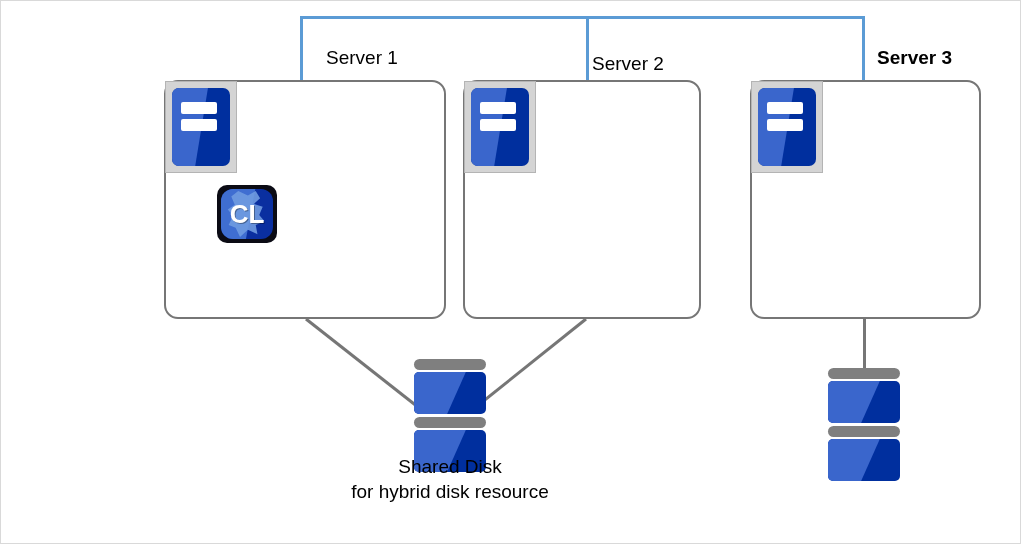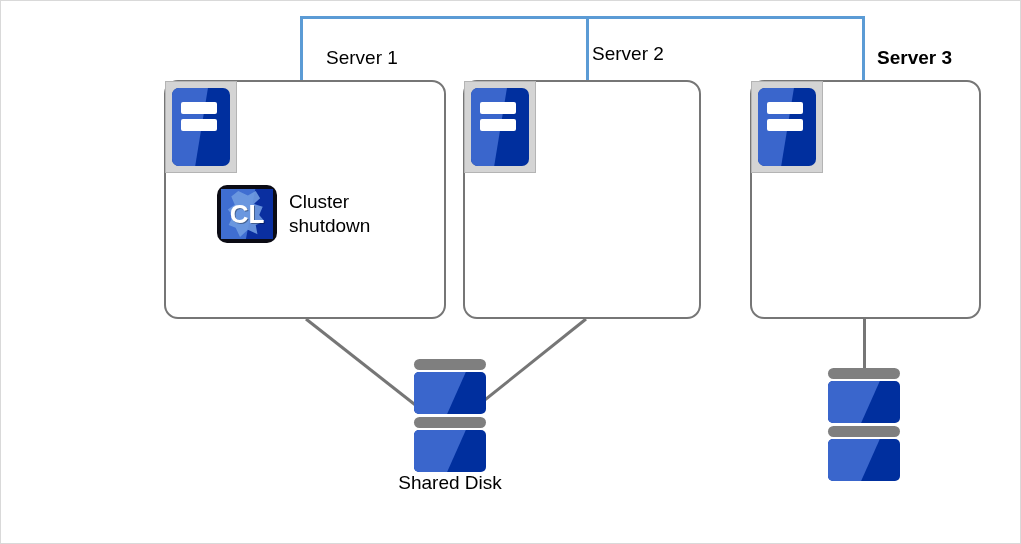--- a/index.html
+++ b/index.html
@@ -94,21 +94,21 @@
     border-radius: 10px;
     background: #0b0b14;
     padding: 4px;
     box-sizing: border-box;
     flex: 0 0 auto;
   }
   .cl-icon .inner {
     position: relative;
     width: 100%;
     height: 100%;
-    border-radius: 0;
+    border-radius: 12px;
     overflow: hidden;
     background: #0a2fa0;
   }
   .cl-icon .inner::before {
     content: "";
     position: absolute;
     left: 0; top: 0;
     width: 100%; height: 100%;
     background: #3f6ed1;
     clip-path: polygon(0 0, 66% 0, 48% 100%, 0 100%);
@@ -203,21 +203,21 @@
 <body>
 
 <div id="canvas">
 
   <div class="bus-h" style="left:299px; top:15px; width:565px; height:3px;"></div>
   <div class="bus-v" style="left:299px; top:15px; width:3px; height:64px;"></div>
   <div class="bus-v" style="left:585px; top:15px; width:3px; height:64px;"></div>
   <div class="bus-v" style="left:861px; top:15px; width:3px; height:64px;"></div>
 
   <div class="server-label" style="left:325px; top:46px;">Server 1</div>
-  <div class="server-label" style="left:591px; top:42px;">Server 2</div>
+  <div class="server-label" style="left:591px; top:52px;">Server 2</div>
   <div class="server-label" style="left:876px; top:46px;font-weight:bold;">Server 3</div>
 
   <div class="server-box" style="left:163px; top:79px; width:282px; height:239px;"></div>
   <div class="server-box" style="left:462px; top:79px; width:238px; height:239px;"></div>
   <div class="server-box" style="left:749px; top:79px; width:231px; height:239px;"></div>
 
   <div class="server-icon" style="left:164px; top:80px; width:72px; height:92px;">
     <div class="body">
       <div class="bar b1"></div>
       <div class="bar b2"></div>
@@ -238,42 +238,39 @@
     </div>
   </div>
 
   <div class="cl-group" style="left:216px; top:184px;">
     <div class="cl-icon">
       <div class="inner">
         <div class="blob"></div>
         <div class="letters">CL</div>
       </div>
     </div>
-    <div class="cl-text">
-      <div>Cluster</div>
-      <div>shutdown</div>
-    </div>
   </div>
 
   <svg class="conn-diag" width="360" height="110" style="left:280px; top:310px;" xmlns="http://www.w3.org/2000/svg">
     <line x1="25" y1="8" x2="142" y2="100" stroke="#767676" stroke-width="3"></line>
     <line x1="305" y1="8" x2="190" y2="100" stroke="#767676" stroke-width="3"></line>
   </svg>
 
   <div class="conn" style="left:862px; top:318px; width:3px; height:51px;"></div>
 
   <div class="disk" style="left:413px; top:358px;">
     <div class="cap"></div>
     <div class="platter"></div>
     <div class="cap"></div>
     <div class="platter"></div>
   </div>
 
-  <div class="caption" style="left:449px; top:470px; transform:translateX(-50%);">
+  <div class="caption" style="left:449px; top:454px; transform:translateX(-50%);">
     <div>Shared Disk</div>
+    <div>for hybrid disk resource</div>
   </div>
 
   <div class="disk" style="left:827px; top:367px;">
     <div class="cap"></div>
     <div class="platter"></div>
     <div class="cap"></div>
     <div class="platter"></div>
   </div>
 
 

